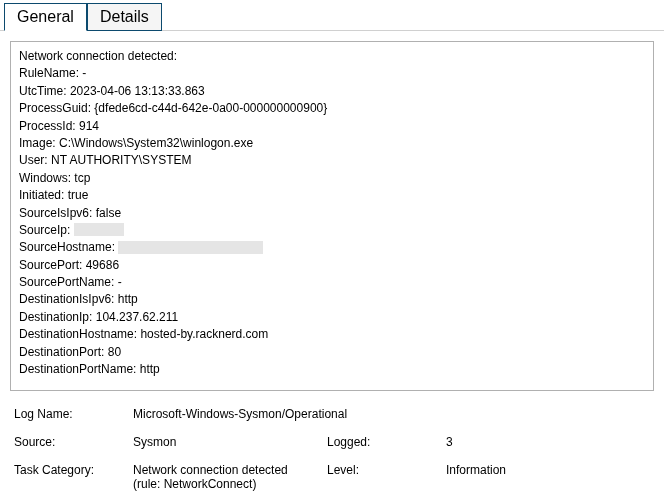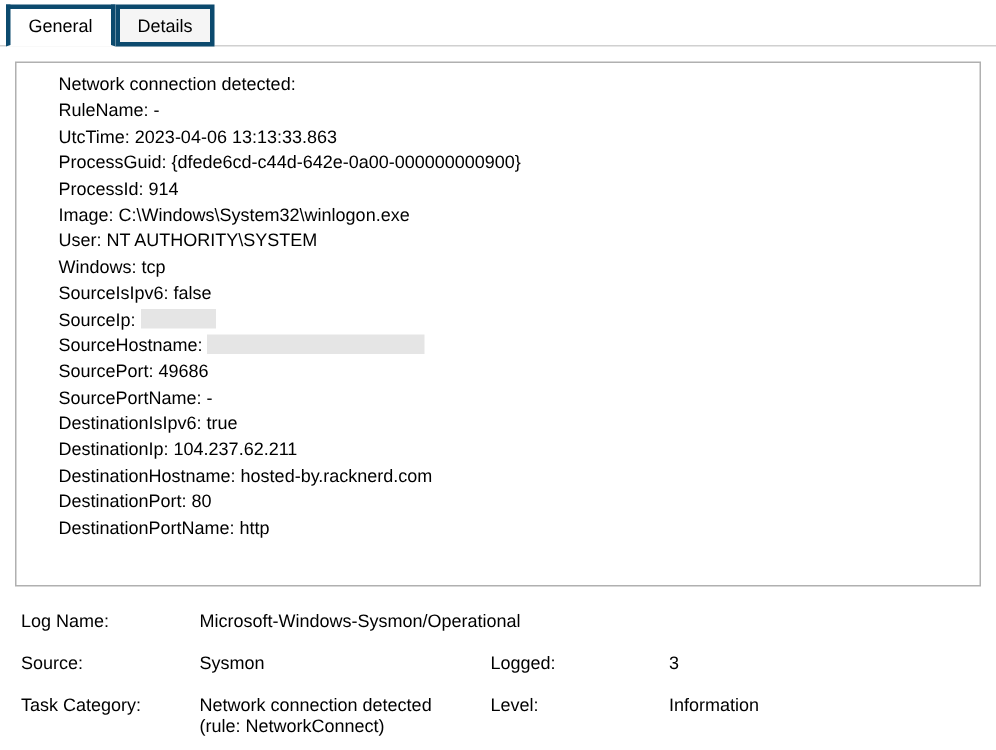--- a/index.html
+++ b/index.html
@@ -14,46 +14,45 @@
     height: 500px;
     overflow: hidden;
   }
   .tabs {
     display: flex;
     padding: 2px 4px 0 4px;
     border-bottom: 1px solid #d0d0d0;
   }
   .tab {
     padding: 4px 12px 4px 12px;
-    border: 3px solid #0c4a6e;
+    border: 1px solid #0c4a6e;
     background: #f5f5f5;
     margin-right: 0;
     position: relative;
     top: 1px;
     cursor: pointer;
-    font-size: 12px;
+    font-size: 16px;
   }
   .tab.active {
     background: #ffffff;
     border-bottom: 1px solid #ffffff;
   }
   .content-panel {
     padding: 10px;
   }
   .message-box {
     border: 1px solid #b0b0b0;
     padding: 6px 8px;
     height: 350px;
     overflow: hidden;
     background: #ffffff;
   }
   .msg-line {
     line-height: 1.45;
     white-space: nowrap;
-    margin-left: 20px;
   }
   .redact {
     display: inline-block;
     background: #e5e5e5;
     height: 13px;
     vertical-align: middle;
     position: relative;
     top: -1px;
   }
   .redact.s1 { width: 50px; }
@@ -84,26 +83,27 @@
   <div class="message-box">
     <div class="msg-line">Network connection detected:</div>
     <div id="event-lines">
         <div class="msg-line">RuleName: -</div>
         <div class="msg-line">UtcTime: 2023-04-06 13:13:33.863</div>
         <div class="msg-line">ProcessGuid: {dfede6cd-c44d-642e-0a00-000000000900}</div>
         <div class="msg-line">ProcessId: 914</div>
         <div class="msg-line">Image: C:\Windows\System32\winlogon.exe</div>
         <div class="msg-line">User: NT AUTHORITY\SYSTEM</div>
         <div class="msg-line">Windows: tcp</div>
+        <div class="msg-line">Initiated: true</div>
         <div class="msg-line">SourceIsIpv6: false</div>
         <div class="msg-line">SourceIp: <span class="redact s1"></span></div>
         <div class="msg-line">SourceHostname: <span class="redact s2"></span></div>
         <div class="msg-line">SourcePort: 49686</div>
         <div class="msg-line">SourcePortName: -</div>
-        <div class="msg-line">DestinationIsIpv6: true</div>
+        <div class="msg-line">DestinationIsIpv6: http</div>
         <div class="msg-line">DestinationIp: 104.237.62.211</div>
         <div class="msg-line">DestinationHostname: hosted-by.racknerd.com</div>
         <div class="msg-line">DestinationPort: 80</div>
         <div class="msg-line">DestinationPortName: http</div>
       </div>
   </div>
 
   <div class="meta-grid">
     <div class="meta-label">Log Name:</div>
     <div style="grid-column: span 3;">Microsoft-Windows-Sysmon/Operational</div>

